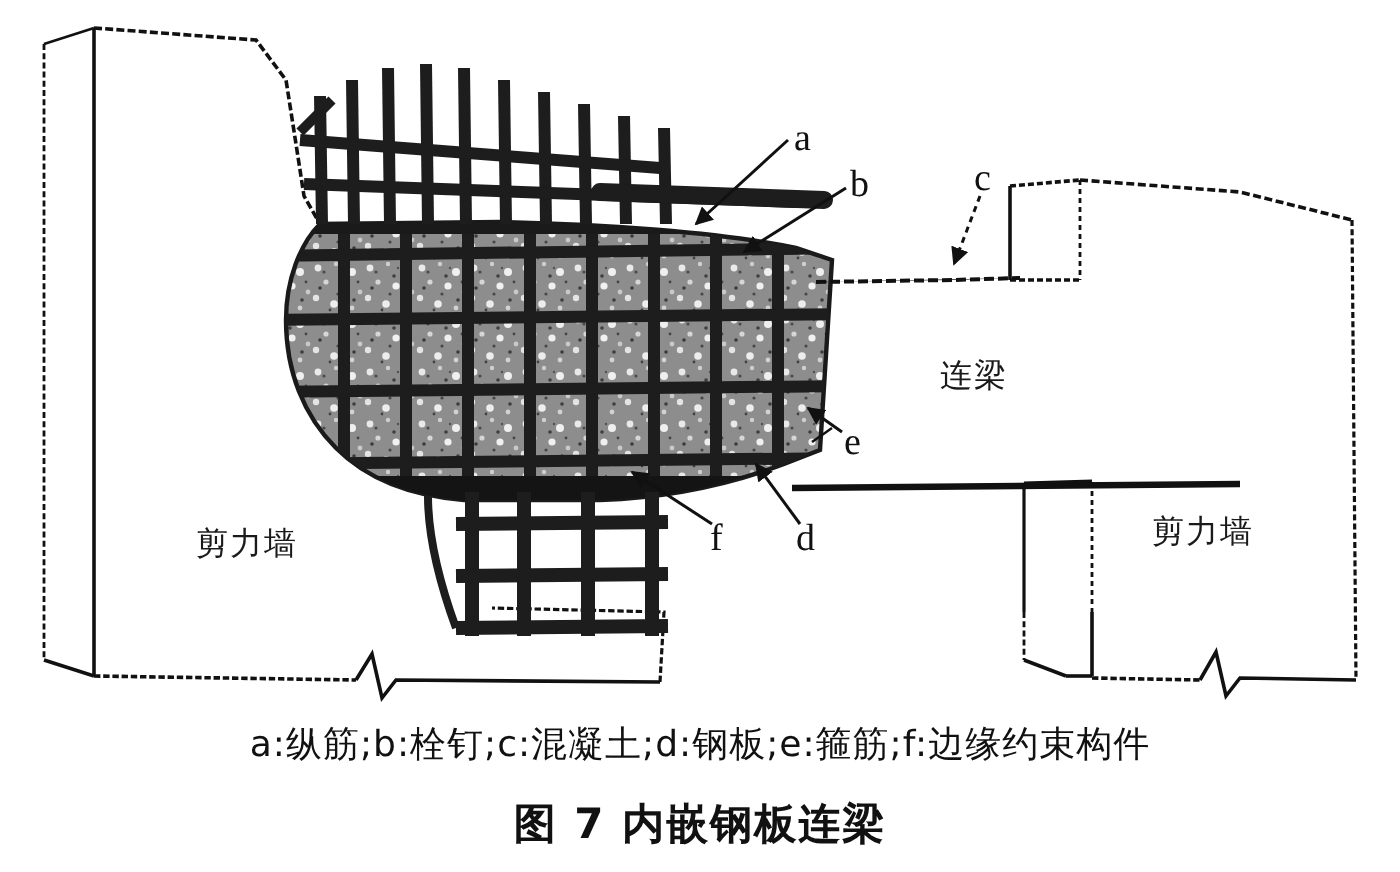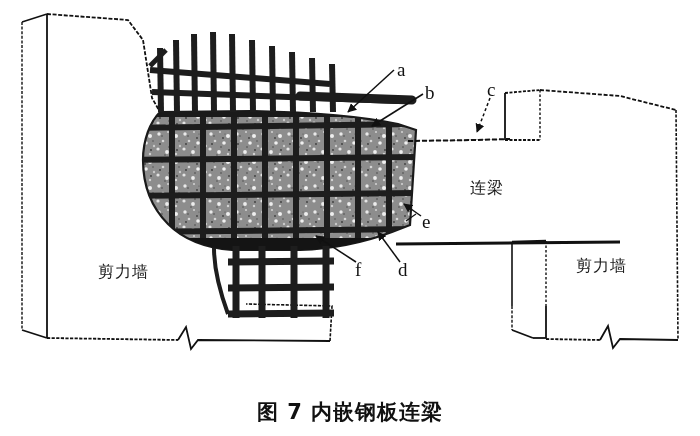--- a/index.html
+++ b/index.html
@@ -268,15 +268,16 @@
   <div class="txt label-letter" style="left:425px; top:83px;">b</div>
   <div class="txt label-letter" style="left:487px; top:80px;">c</div>
   <div class="txt label-letter" style="left:422px; top:212px;">e</div>
   <div class="txt label-letter" style="left:398px; top:260px;">d</div>
   <div class="txt label-letter" style="left:355px; top:260px;">f</div>
 
   <div class="txt wall-label" style="left:98px; top:264px;">剪力墙</div>
   <div class="txt wall-label" style="left:576px; top:258px;">剪力墙</div>
   <div class="txt wall-label" style="left:470px; top:180px;">连梁</div>
 
+  <div class="caption-legend">a:纵筋;b:栓钉;c:混凝土;d:钢板;e:箍筋;f:边缘约束构件</div>
   <div class="caption-title">图 7  内嵌钢板连梁</div>
 
 </div>
 
 </body></html>

